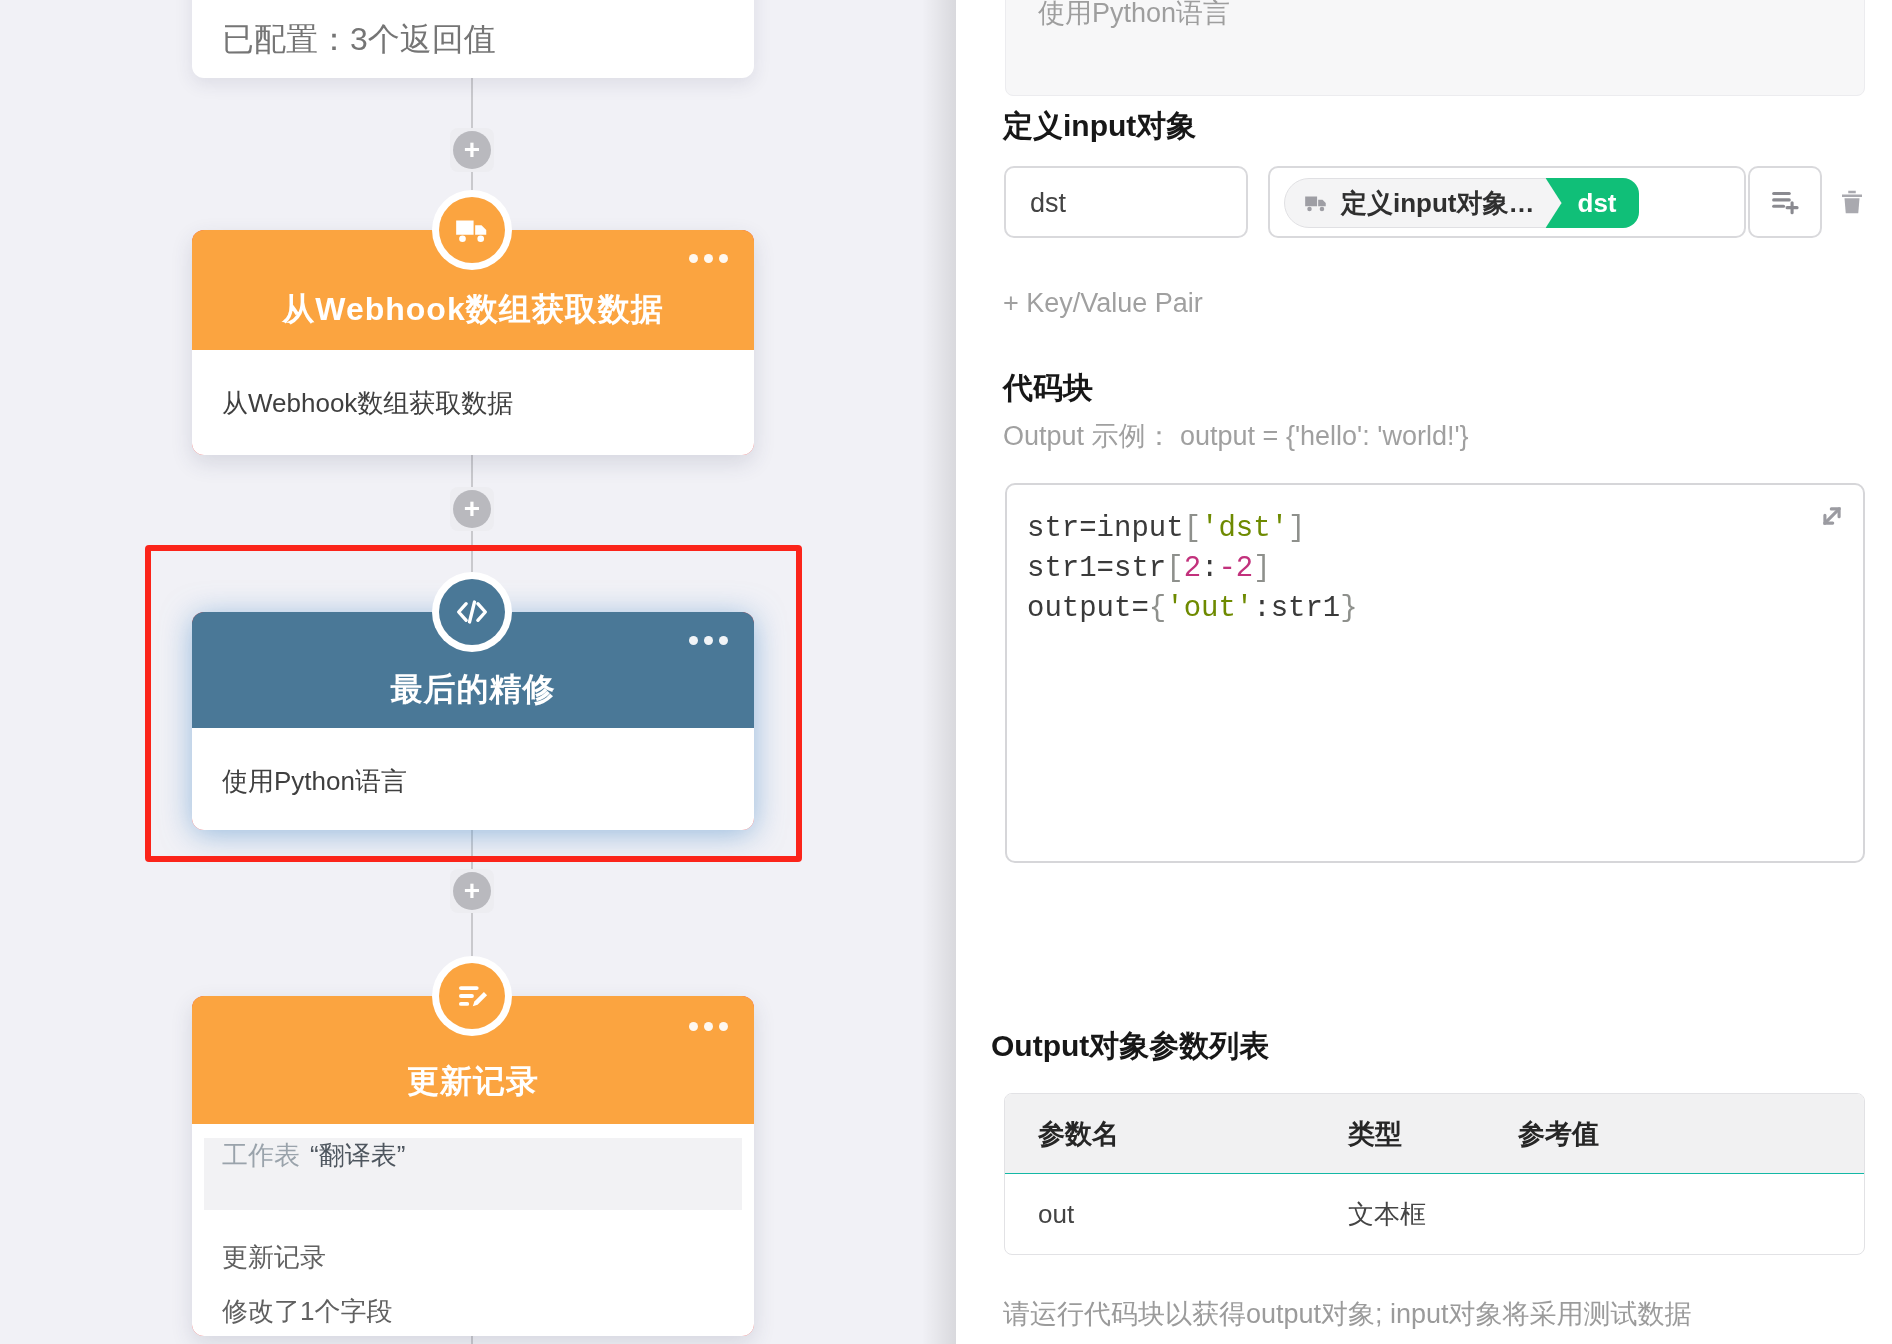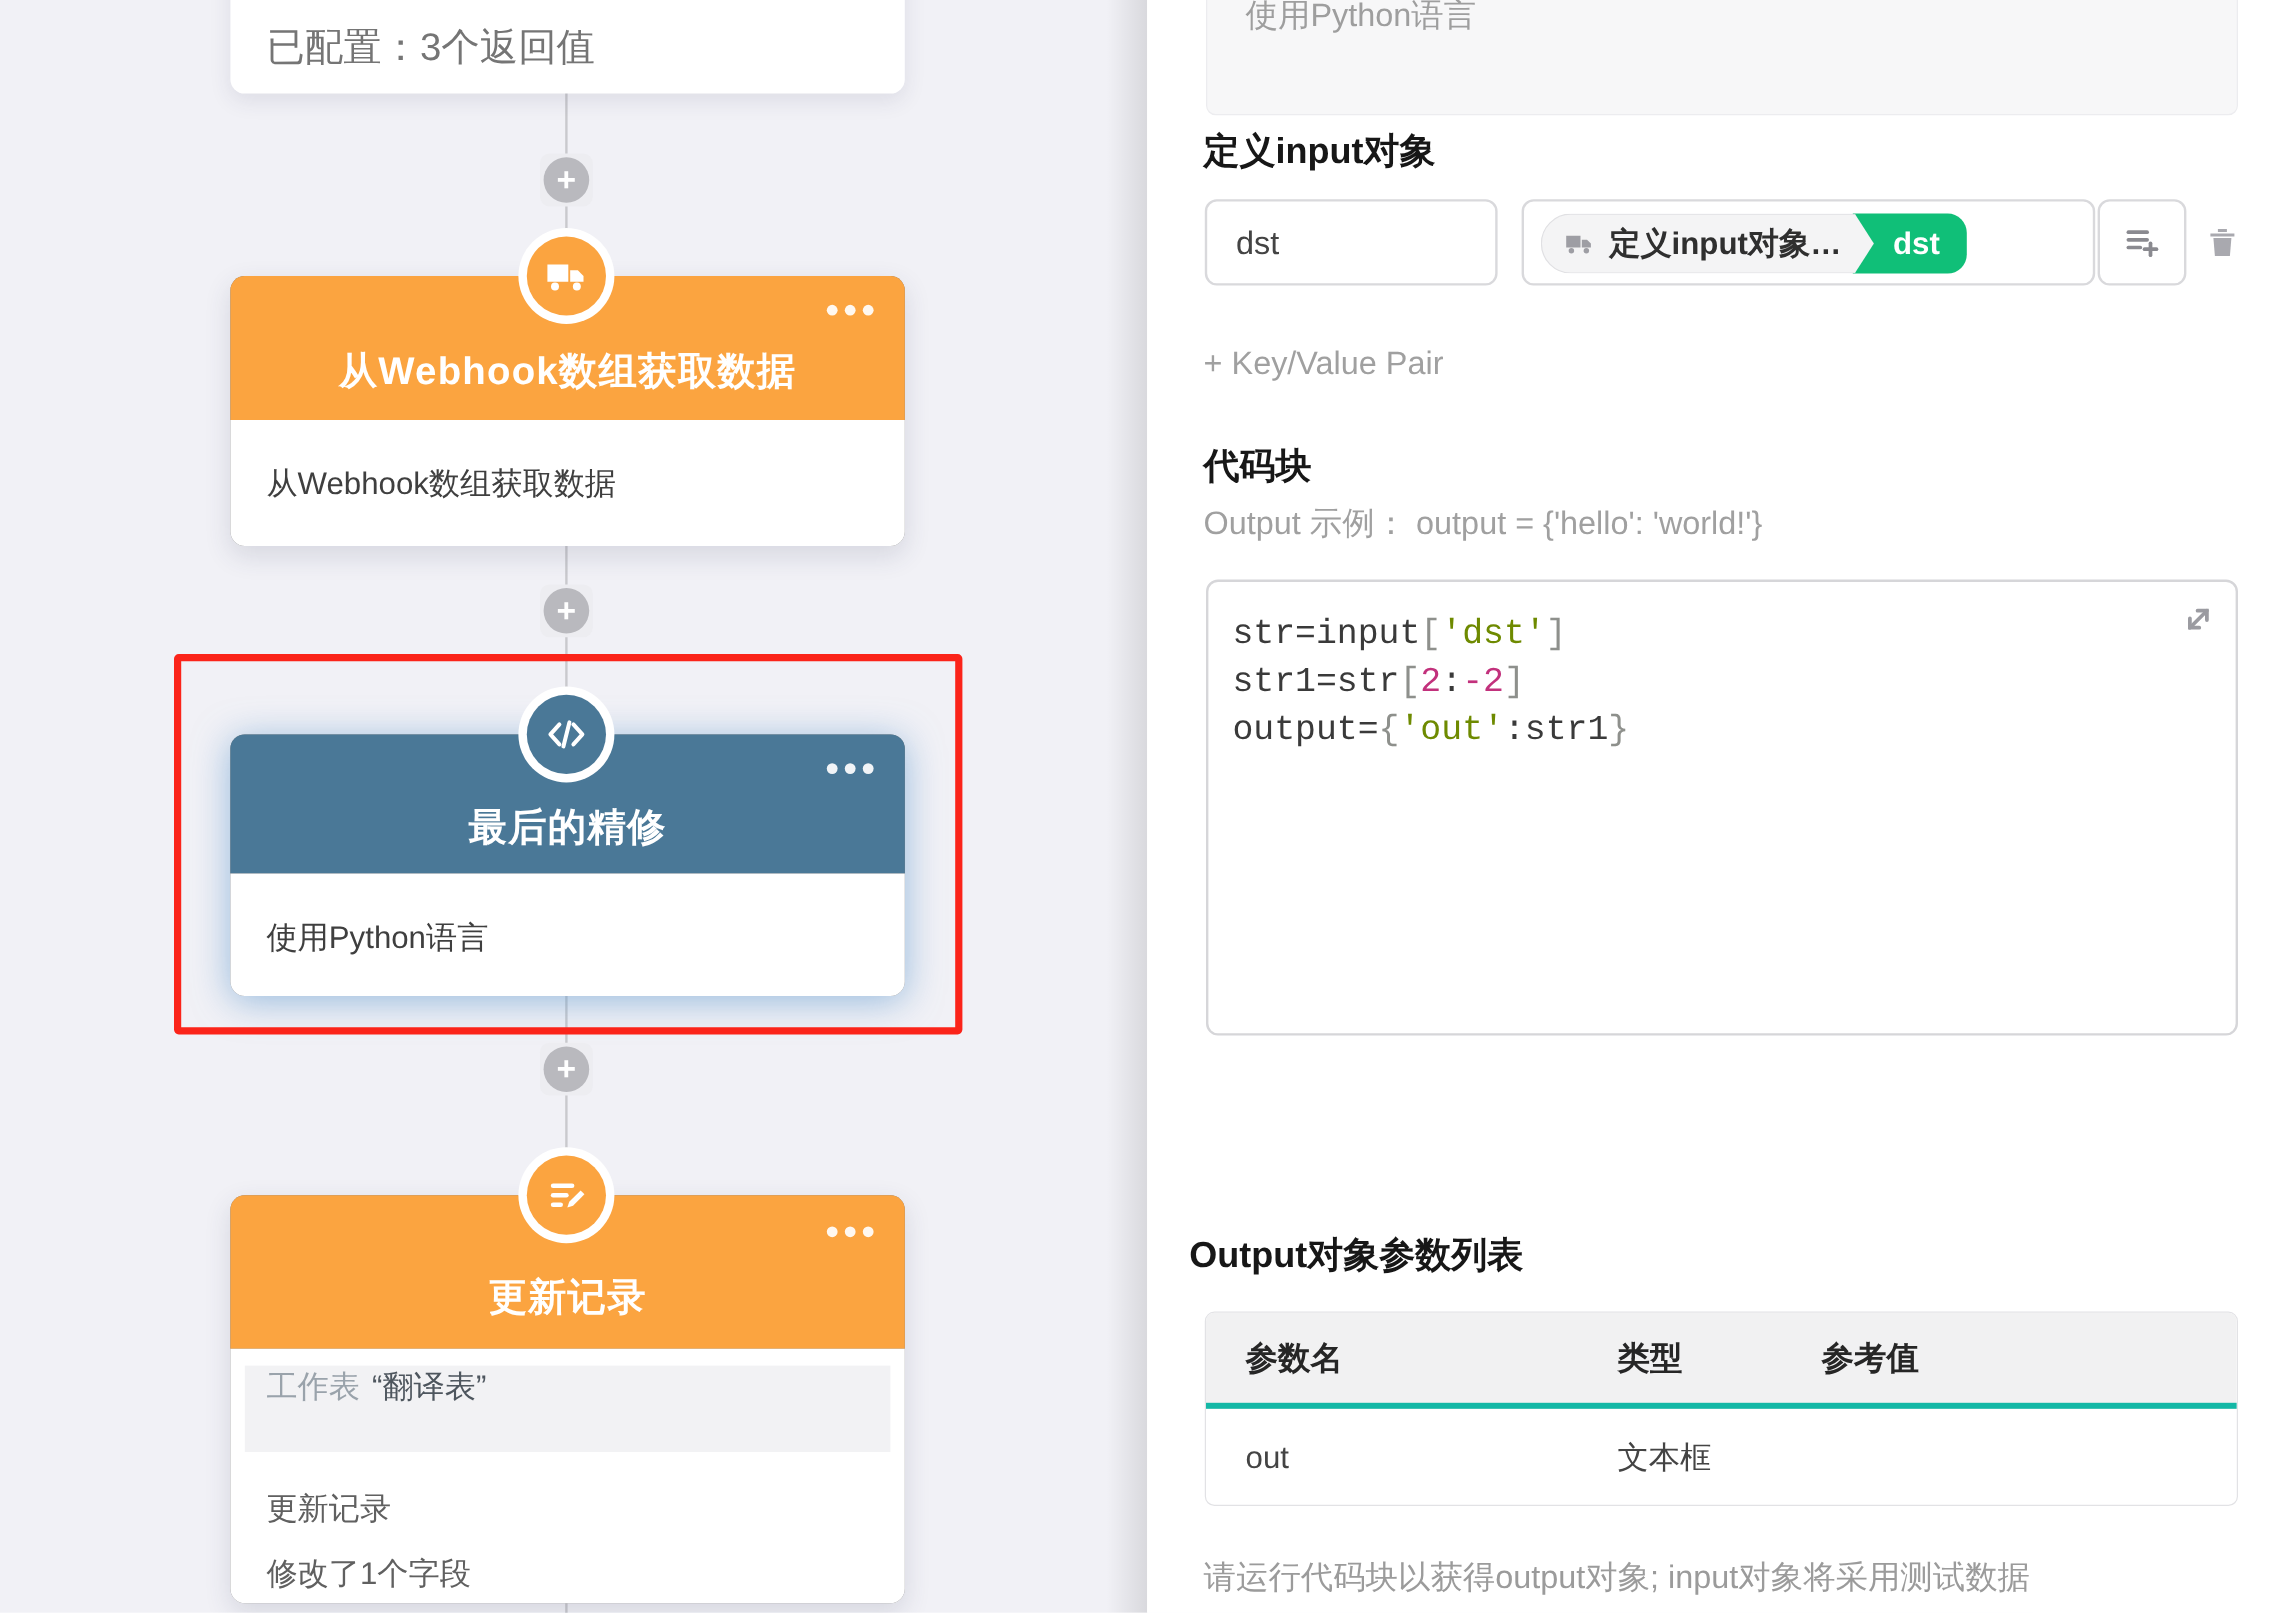--- a/index.html
+++ b/index.html
@@ -17,21 +17,21 @@
     box-shadow:0 6px 18px rgba(50,50,90,0.10); }
   #top-card { top:-34px; height:112px; }
   #top-card .card-text { position:absolute; left:30px; top:52px; font-size:32px; color:#757575;text-align:right; }
 
   .plus-wrap { position:absolute; left:450px; width:44px; height:44px; border-radius:8px;
     background:#ededf1; display:flex; align-items:center; justify-content:center; }
   .plus-btn { width:38px; height:38px; border-radius:50%; background:#b9b9be; color:#ffffff;
     font-size:28px; font-weight:bold; display:flex; align-items:center; justify-content:center;
     line-height:1; cursor:pointer; }
 
-  .node { position:absolute; left:192px; width:562px; border-radius:12px; background:#737373;
+  .node { position:absolute; left:192px; width:562px; border-radius:12px; background:#ef4444;
     box-shadow:0 8px 22px rgba(50,60,90,0.14); }
   .node-header { position:relative; border-radius:12px 12px 0 0; }
   .node-title { position:absolute; left:0; right:0; text-align:center; color:#fff;
     font-size:32px; font-weight:bold; letter-spacing:1px; }
   .node-body { position:relative; background:#fff; border-radius:0 0 12px 12px; }
   .node-desc { position:absolute; left:30px; font-size:26px; color:#3f3f3f; }
 
   .icon-badge { position:absolute; width:80px; height:80px; border-radius:50%;
     background:#fff; display:flex; align-items:center; justify-content:center; z-index:5; }
   .icon-badge-inner { width:66px; height:66px; border-radius:50%;
@@ -87,21 +87,21 @@
   #code-box { left:49px; top:483px; width:860px; height:380px; background:#fff;
     border:2px solid #d6d6d9; border-radius:10px; }
   #code-lines { position:absolute; left:20px; top:24px; font-family:"Liberation Mono","DejaVu Sans Mono",monospace;
     font-size:29px; line-height:40px; white-space:pre; }
   .tk-p { color:#3a3a3a; } .tk-b { color:#8e908c; } .tk-s { color:#6e8a00; } .tk-n { color:#c2317c; }
   #expand-btn { position:absolute; right:14px; top:14px; width:34px; height:34px; cursor:pointer; }
 
   #output-heading { left:35px; top:1026px; }
   #param-table { left:48px; top:1093px; width:861px; border:1px solid #e2e2e5; border-radius:8px; overflow:hidden; }
   .t-row { display:grid; grid-template-columns:310px 170px 1fr; align-items:center; height:80px; }
-  .t-head { background:#f1f1f2; border-bottom:5px solid #14b8a6; }
+  .t-head { background:#f1f1f2; border-bottom:1px solid #14b8a6; }
   .t-head .t-cell { font-size:27px; font-weight:bold; color:#262626; }
   .t-body .t-cell { font-size:26px; color:#444; }
   .t-cell { padding-left:33px; }
 
   #panel-note { left:47px; top:1296px; font-size:27px; color:#9b9b9b; }
 </style>
 </head>
 <body>
 
 <div id="stage">

